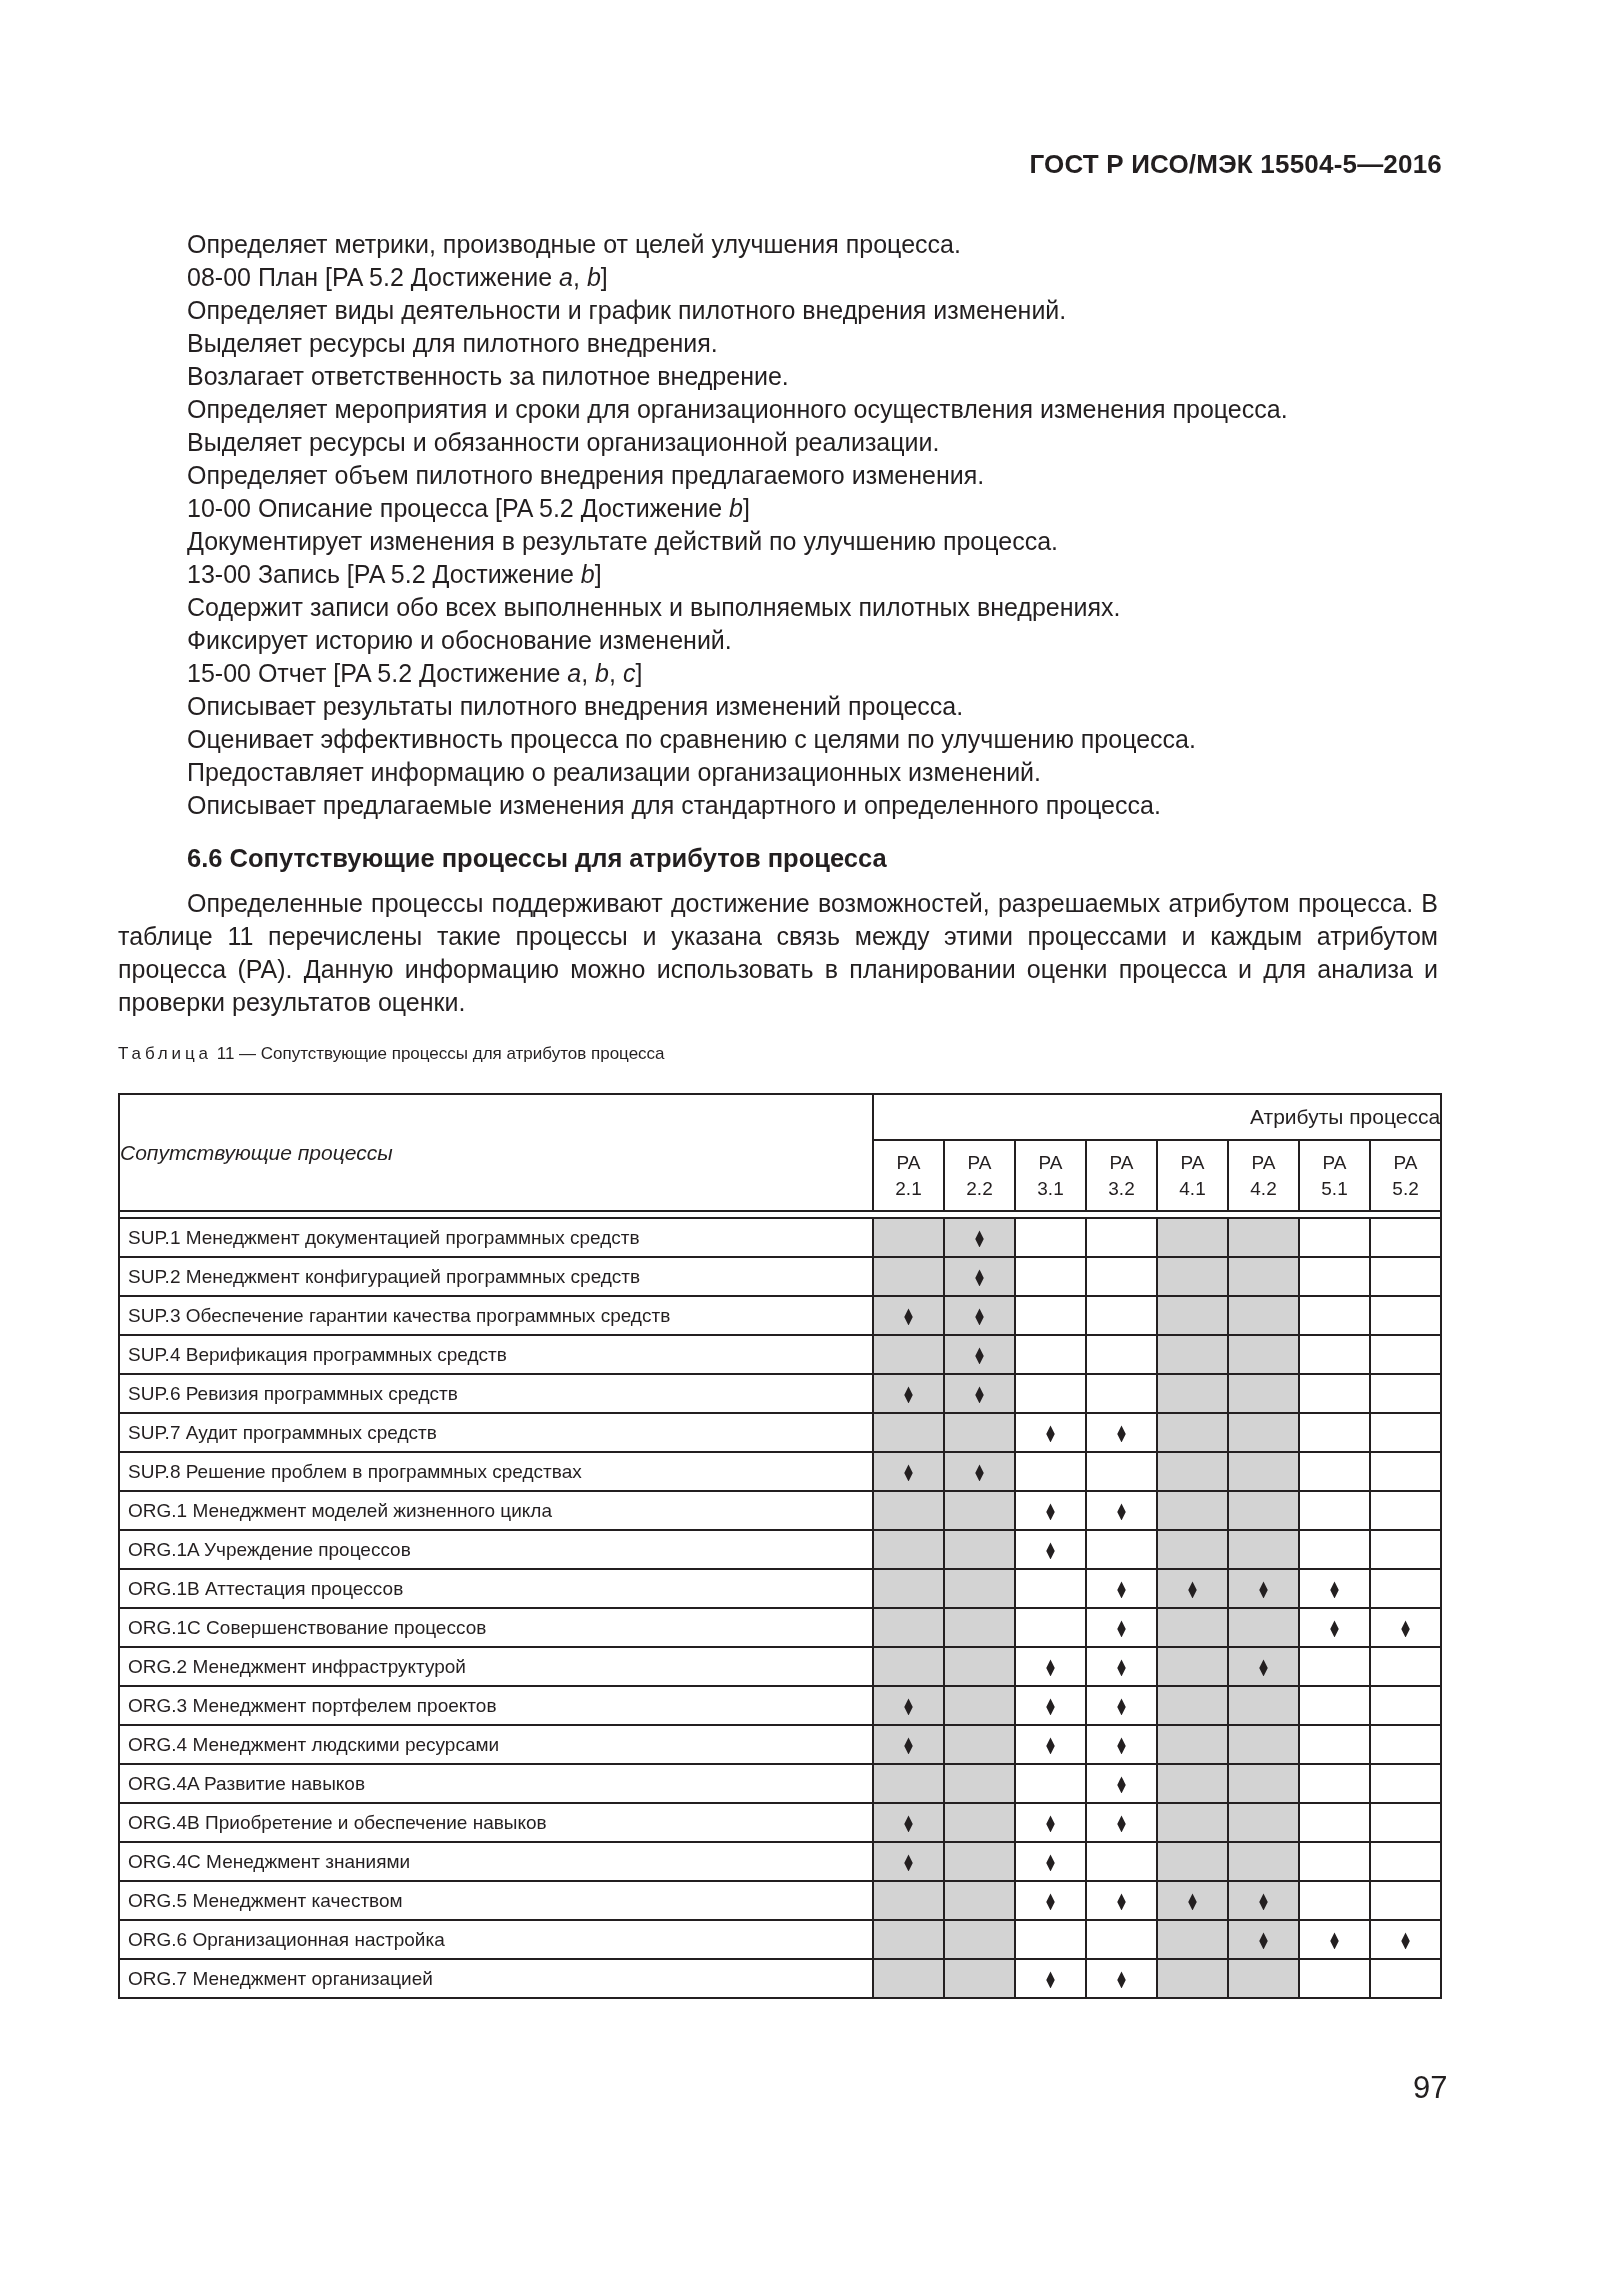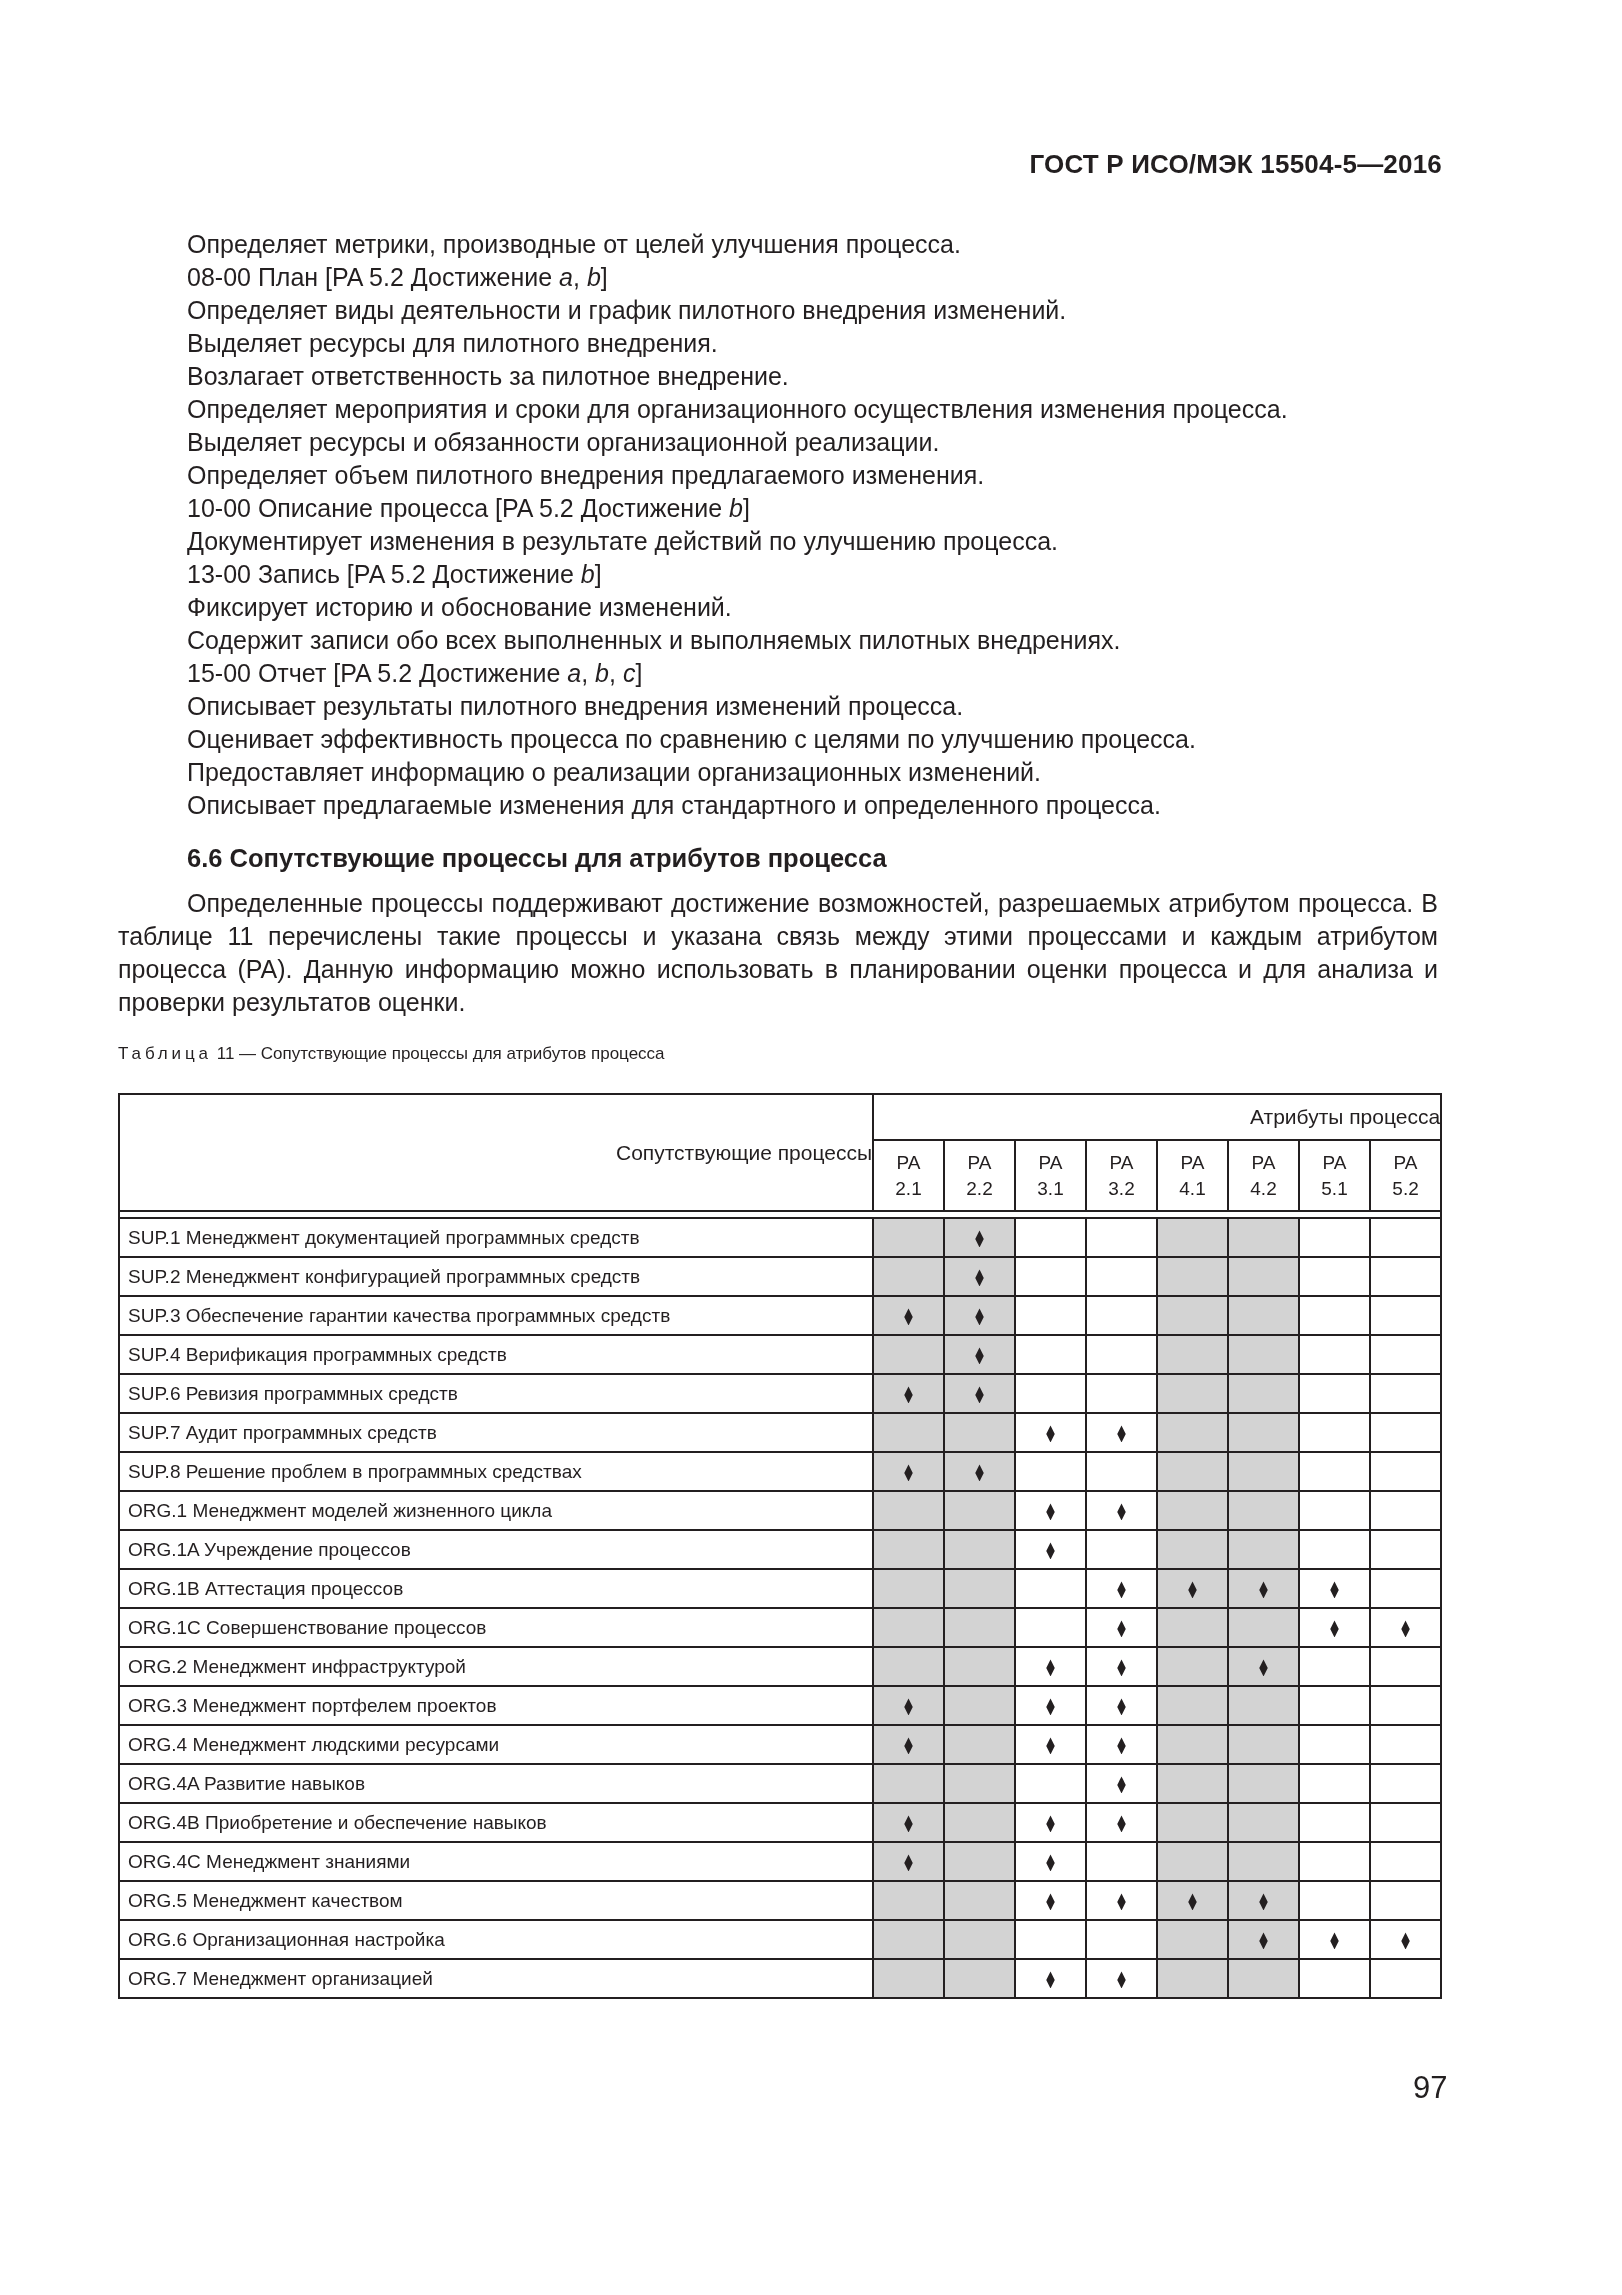--- a/index.html
+++ b/index.html
@@ -36,21 +36,21 @@
       width: 1320px; border-collapse: collapse; table-layout: fixed;
       font-size: 22px;
     }
     table.proc td, table.proc th {
       border: 2px solid #231f20; padding: 0; font-weight: normal;
     }
     table.proc col.name-col { width: 754px; }
     table.proc col.pa-col { width: 71px; }
     .hdr-group { height: 44px; text-align: right; font-size: 21px; }
     .hdr-pa { height: 69px; text-align: center; font-size: 19px; line-height: 26px; }
-    .hdr-name { text-align: right; font-size: 21px; vertical-align: middle; }
+    .hdr-name { text-align: left; font-size: 21px; vertical-align: middle; font-style: italic; }
     tr.spacer td { height: 5.2px; border-left: 0; border-right: 0; }
     tr.spacer td:first-child { border-left: 2px solid #231f20; }
     tr.spacer td:last-child { border-right: 2px solid #231f20; }
     tr.row td { height: 37px; }
     tr.row td.name { padding-left: 8px; white-space: nowrap; font-size: 19px; }
     tr.row td.cell { text-align: center; vertical-align: middle; }
     td.shaded { background: #d3d3d3; }
     .diamond {
       display: inline-block; width: 8.5px; height: 17px; background: #231f20;
       clip-path: polygon(50% 0, 100% 50%, 50% 100%, 0 50%);
@@ -70,22 +70,22 @@
     <div><span>08-00 План [PA 5.2 Достижение </span><i>a</i><span>, </span><i>b</i><span>]</span></div>
     <div><span>Определяет виды деятельности и график пилотного внедрения изменений.</span></div>
     <div><span>Выделяет ресурсы для пилотного внедрения.</span></div>
     <div><span>Возлагает ответственность за пилотное внедрение.</span></div>
     <div><span>Определяет мероприятия и сроки для организационного осуществления изменения процесса.</span></div>
     <div><span>Выделяет ресурсы и обязанности организационной реализации.</span></div>
     <div><span>Определяет объем пилотного внедрения предлагаемого изменения.</span></div>
     <div><span>10-00 Описание процесса [PA 5.2 Достижение </span><i>b</i><span>]</span></div>
     <div><span>Документирует изменения в результате действий по улучшению процесса.</span></div>
     <div><span>13-00 Запись [PA 5.2 Достижение </span><i>b</i><span>]</span></div>
+    <div><span>Содержит записи обо всех выполненных и выполняемых пилотных внедрениях.</span></div>
     <div><span>Фиксирует историю и обоснование изменений.</span></div>
-    <div><span>Содержит записи обо всех выполненных и выполняемых пилотных внедрениях.</span></div>
     <div><span>15-00 Отчет [PA 5.2 Достижение </span><i>a</i><span>, </span><i>b</i><span>, </span><i>c</i><span>]</span></div>
     <div><span>Описывает результаты пилотного внедрения изменений процесса.</span></div>
     <div><span>Оценивает эффективность процесса по сравнению с целями по улучшению процесса.</span></div>
     <div><span>Предоставляет информацию о реализации организационных изменений.</span></div>
     <div><span>Описывает предлагаемые изменения для стандартного и определенного процесса.</span></div>
   </div>
 
 <div class="section-title">6.6 Сопутствующие процессы для атрибутов процесса</div>
 
 <div class="intro-para">Определенные процессы поддерживают достижение возможностей, разрешаемых атрибутом процесса. В таблице 11 перечислены такие процессы и указана связь между этими процессами и каждым атрибутом процесса (PA). Данную информацию можно использовать в планировании оценки процесса и для анализа и проверки результатов оценки.</div>

